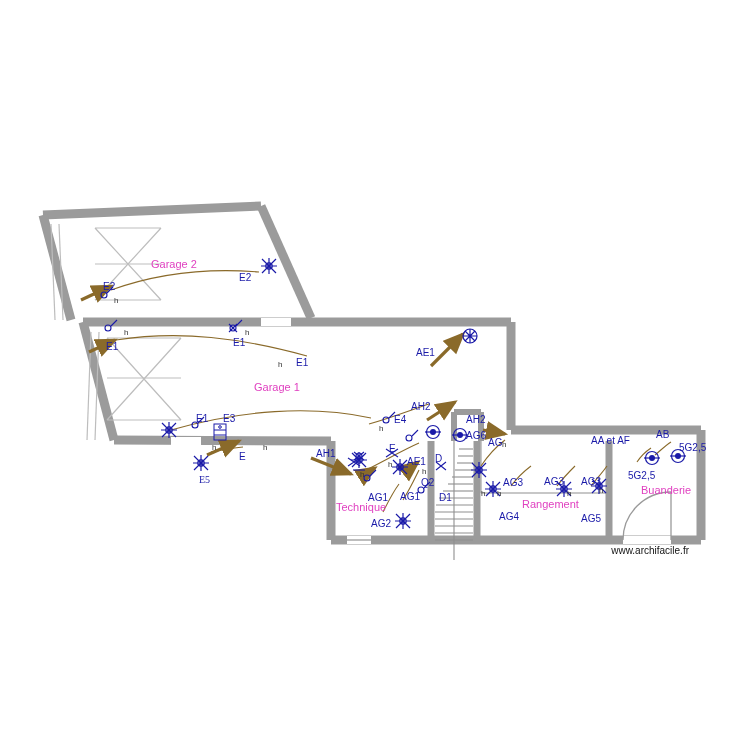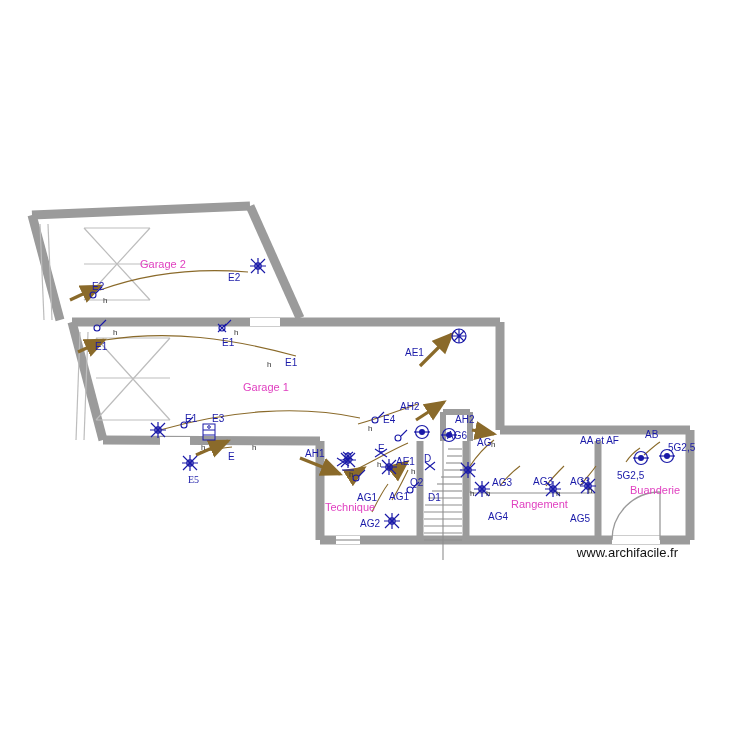--- a/index.html
+++ b/index.html
@@ -1,22 +1,22 @@
 <!DOCTYPE html>
 <html><head>
 <meta charset="utf-8">
 <style>
   html,body{margin:0;padding:0;}
   body{width:750px;height:750px;background:#ffffff;font-family:"Liberation Sans",sans-serif;overflow:hidden;}
-  #root{position:relative;width:688px;height:750px;}
+  #root{position:relative;width:688px;height:750px;margin-left:11px;}
   svg.plan{position:absolute;left:0;top:0;width:750px;height:750px;}
   .lbl{position:absolute;white-space:nowrap;font-family:"Liberation Sans",sans-serif;}
   .room{color:#e040c0;font-size:11px;}
   .code{color:#1a1aa8;font-size:10px;}
-  .wwwlbl{position:absolute;right:10px;top:545px;color:#111;font-size:13px;font-family:"Liberation Sans",sans-serif;}
+  .wwwlbl{position:absolute;right:10px;top:545px;color:#111;font-size:10px;font-family:"Liberation Sans",sans-serif;}
   .hmark{color:#333;font-size:8px;}
 </style>
 </head>
 <body>
 
 <div id="root">
 
   <svg class="plan" viewBox="0 0 750 750">
     <defs>
       <marker id="ah" markerWidth="8" markerHeight="8" refX="6" refY="3" orient="auto">
@@ -285,21 +285,21 @@
     <div class="lbl code" style="left:580px;top:435px;">AA et AF</div>
     <div class="lbl code" style="left:645px;top:429px;">AB</div>
     <div class="lbl code" style="left:668px;top:442px;">5G2,5</div>
     <div class="lbl code" style="left:617px;top:470px;">5G2,5</div>
     <div class="lbl code" style="left:228px;top:451px;">E</div>
     <div class="lbl code" style="left:188px;top:474px;font-family:Liberation Serif, serif;">E5</div>
     <div class="lbl code" style="left:305px;top:448px;text-align:center;">AH1</div>
     <div class="lbl code" style="left:378px;top:443px;">E</div>
     <div class="lbl code" style="left:396px;top:456px;">AE1</div>
     <div class="lbl code" style="left:424px;top:453px;">D</div>
-    <div class="lbl code" style="left:447px;top:430px;">AG6</div>
+    <div class="lbl code" style="left:447px;top:430px;padding-left:8px;">AG6</div>
     <div class="lbl code" style="left:477px;top:437px;">AG</div>
     <div class="lbl code" style="left:410px;top:477px;">Q2</div>
     <div class="lbl code" style="left:492px;top:477px;">AG3</div>
     <div class="lbl code" style="left:533px;top:476px;">AG3</div>
     <div class="lbl code" style="left:570px;top:476px;">AG3</div>
     <div class="lbl code" style="left:357px;top:492px;">AG1</div>
     <div class="lbl code" style="left:389px;top:491px;">AG1</div>
     <div class="lbl code" style="left:428px;top:492px;">D1</div>
     <div class="lbl code" style="left:488px;top:511px;">AG4</div>
     <div class="lbl code" style="left:570px;top:513px;">AG5</div>

